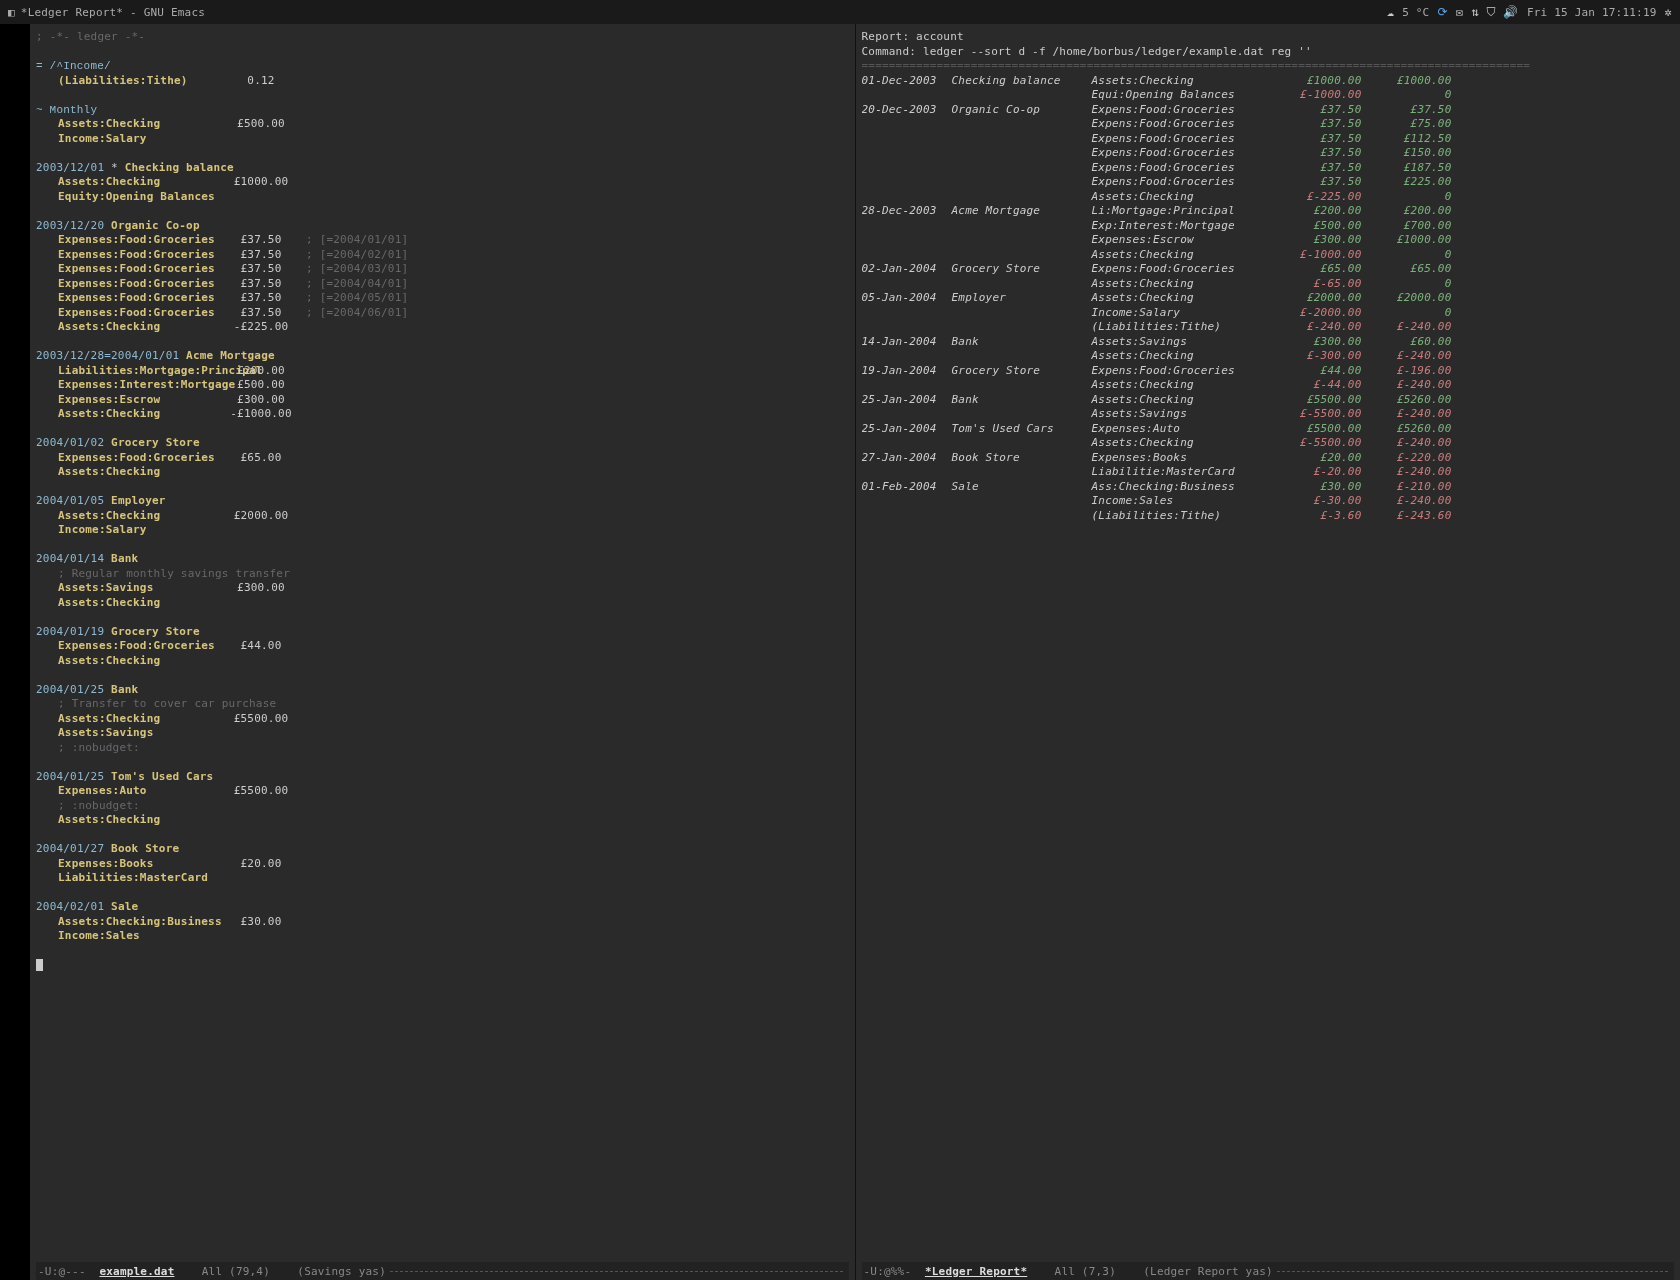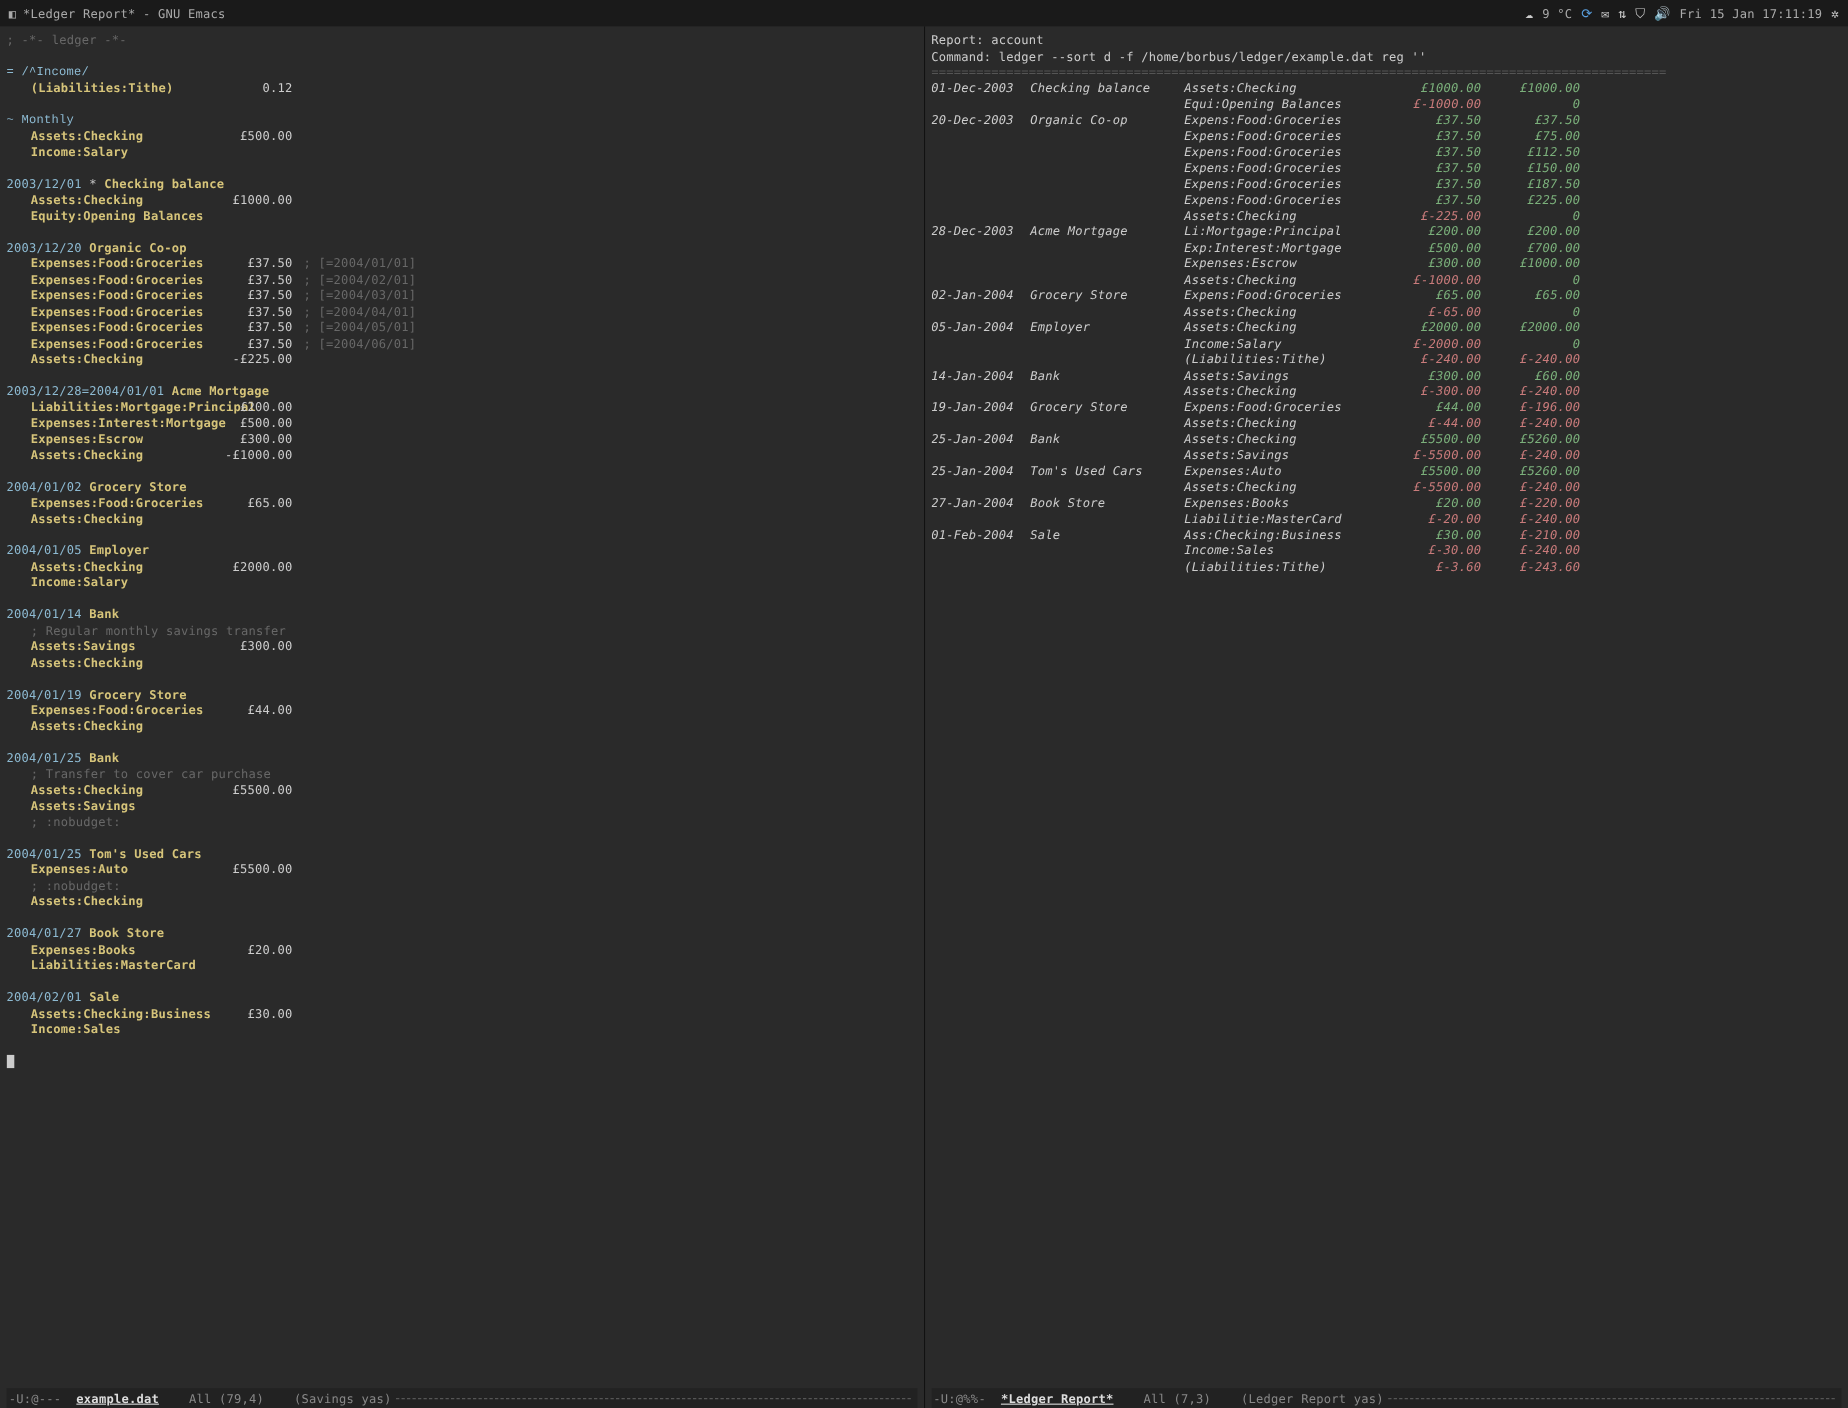--- a/index.html
+++ b/index.html
@@ -23,20 +23,21 @@
     font-size: 11px;
     justify-content: space-between;
   }
   .titlebar-left { display: flex; align-items: center; gap: 6px; }
   .titlebar-right { display: flex; align-items: center; gap: 8px; }
   .tray-icon { color: #ccc; font-size: 12px; }
   .main {
     display: flex;
     height: calc(100% - 24px);
     background: #2a2a2a;
+    margin-left: 30px;
   }
   .pane {
     flex: 1;
     background: #2a2a2a;
     color: #ccc;
     padding: 6px 6px 0 6px;
     overflow: hidden;
     display: flex;
     flex-direction: column;
   }
@@ -64,35 +65,35 @@
   .c-headline { color: #ccc; }
   .hr { color: #555; }
   .row { display: flex; height: 14.5px; font-style: italic; }
   .col-date { width: 90px; }
   .col-payee { width: 140px; }
   .col-acct { width: 180px; }
   .col-amt { width: 90px; text-align: right; }
   .col-bal { width: 90px; text-align: right; }
   .left-line { display: flex; }
   .left-label { width: 190px; padding-left: 22px; }
-  .left-amt { width: 70px; text-align: right; }
+  .left-amt { width: 70px; text-align: center; }
   .left-rest { padding-left: 10px; }
   .cursor { display:inline-block; width:7px; height:12px; background:#ccc; vertical-align:middle;}
 </style>
 </head>
 <body>
 
 <div class="titlebar">
   <div class="titlebar-left">
     <span>◧</span>
     <span>*Ledger Report* - GNU Emacs</span>
   </div>
   <div class="titlebar-right">
     <span class="tray-icon">☁</span>
-    <span>9 °C</span>
+    <span>5 °C</span>
     <span class="tray-icon" style="color:#5aa0e0">⟳</span>
     <span class="tray-icon">✉</span>
     <span class="tray-icon">⇅</span>
     <span class="tray-icon">⛉</span>
     <span class="tray-icon">🔊</span>
     <span>Fri 15 Jan 17:11:19</span>
     <span class="tray-icon">✲</span>
   </div>
 </div>
 

